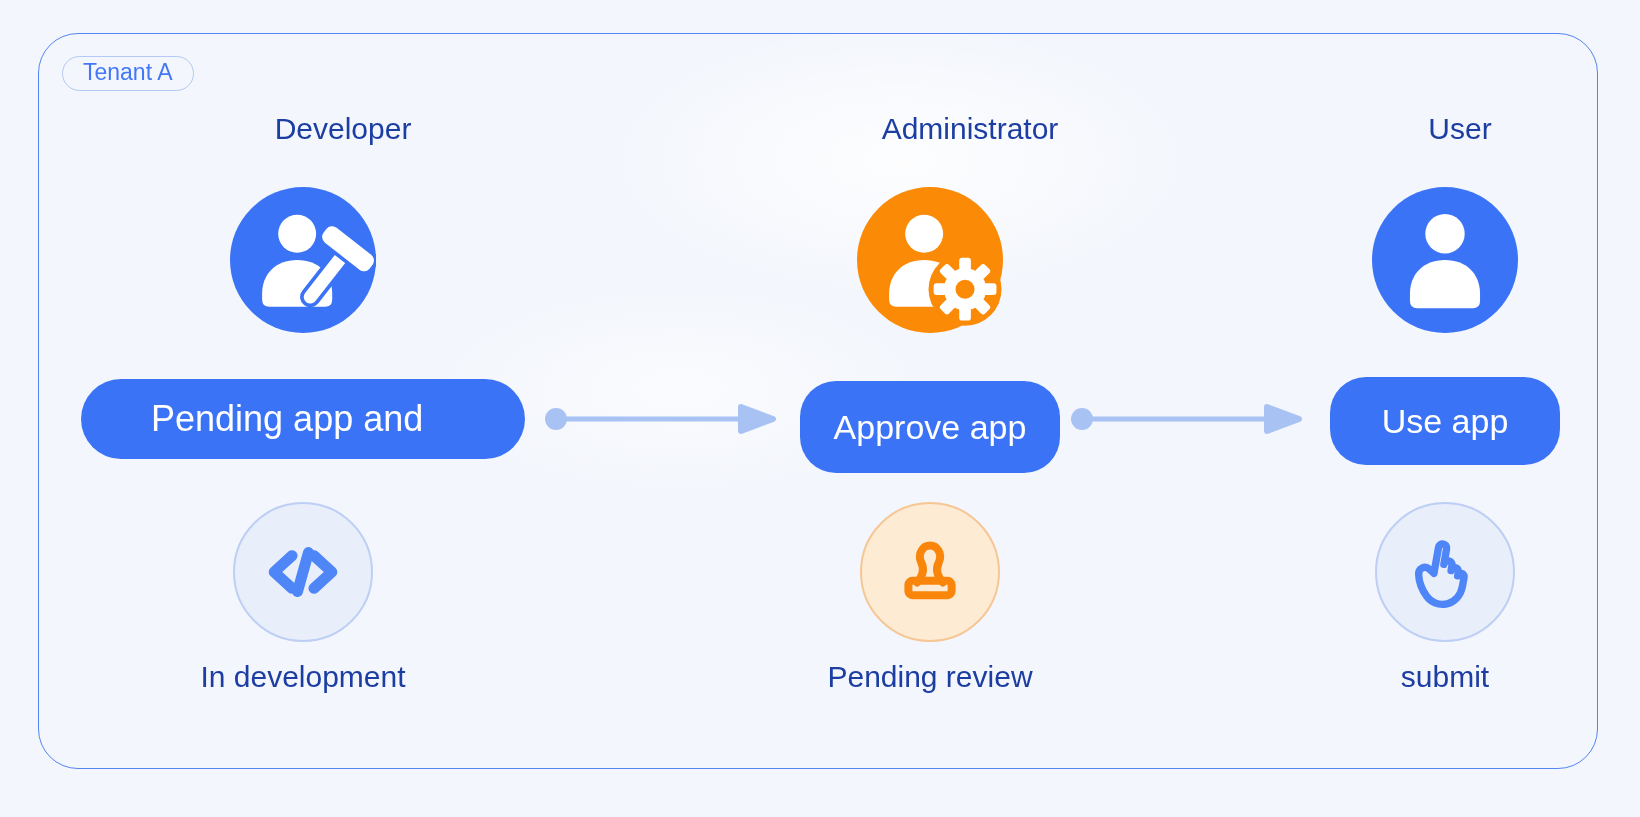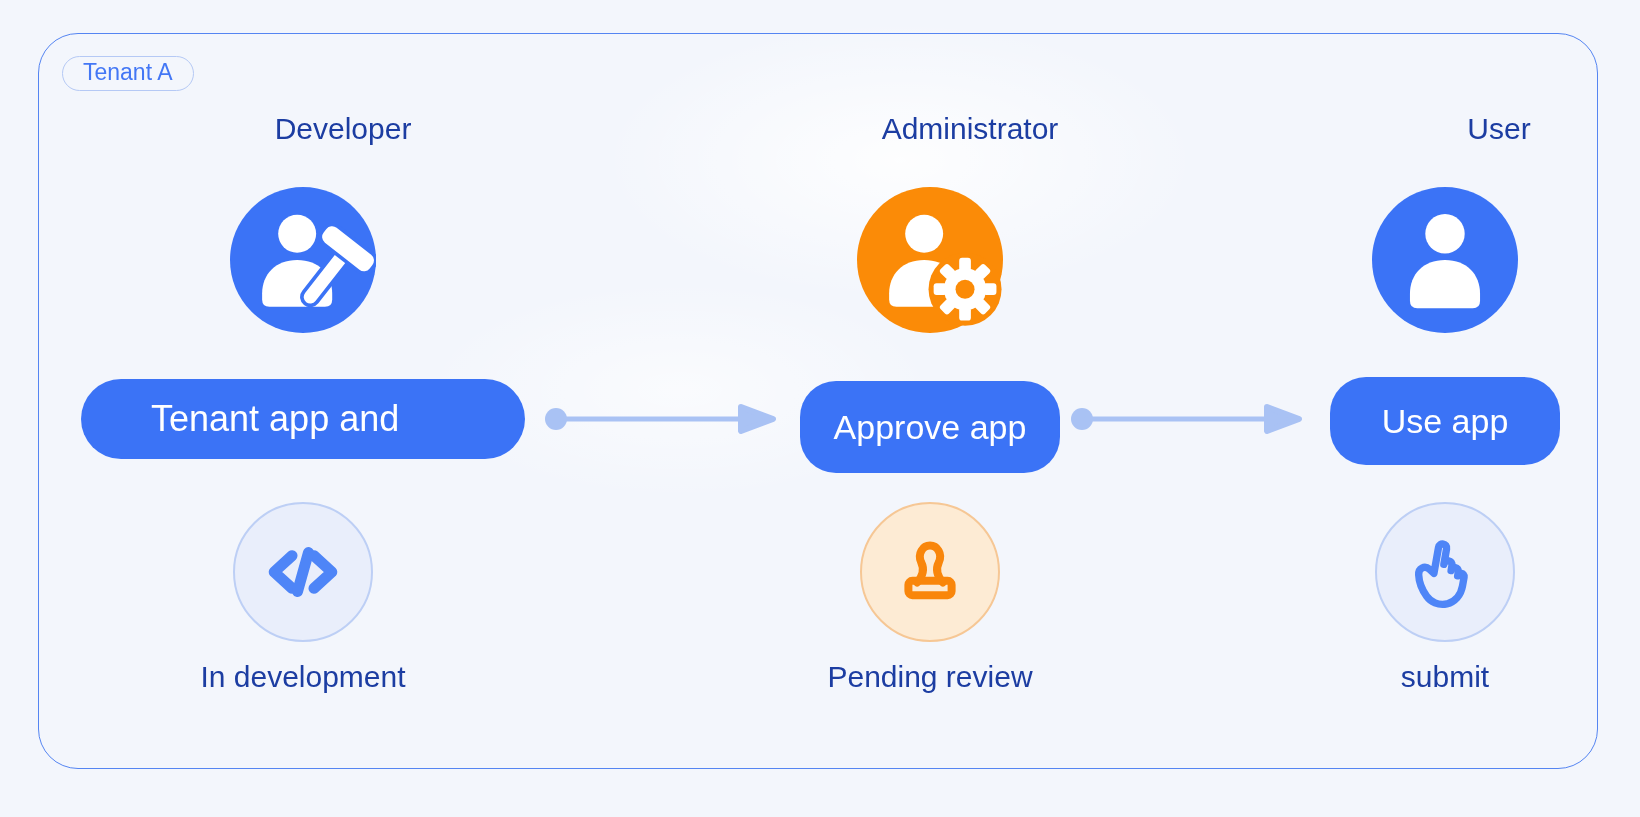--- a/index.html
+++ b/index.html
@@ -71,21 +71,21 @@
   <div class="glow" style="left:420px;top:280px;width:520px;height:220px;opacity:.7;"></div>
 
   <div class="panel"></div>
 
   <div class="tenant-badge">
     <span>Tenant A</span>
   </div>
 
   <div class="role-label" style="left:303px;">Developer</div>
   <div class="role-label" style="left:930px;">Administrator</div>
-  <div class="role-label" style="left:1459px;">User</div>
+  <div class="role-label" style="left:1420px;">User</div>
 
   <div class="avatar blue" style="left:230px;">
     <svg width="146" height="146" viewBox="0 0 100 100">
       <circle cx="46" cy="32" r="13" fill="#fff"></circle>
       <path d="M46 50 C31 50 22 60 22 73 L22 77 Q22 82 27 82 L65 82 Q70 82 70 77 L70 73 C70 60 61 50 46 50 Z" fill="#fff"></path>
       <g transform="rotate(38 67 60)">
         <rect x="62.5" y="36" width="9" height="48" rx="4.5" fill="#fff" stroke="currentColor" stroke-width="5" paint-order="stroke"></rect>
         <rect x="47" y="31" width="40" height="13" rx="5" fill="#fff" stroke="currentColor" stroke-width="5" paint-order="stroke"></rect>
       </g>
     </svg>
@@ -114,21 +114,21 @@
   </div>
 
   <div class="avatar blue" style="left:1372px;">
     <svg width="146" height="146" viewBox="0 0 100 100">
       <circle cx="50" cy="32" r="13.5" fill="#fff"></circle>
       <path d="M50 50 C35 50 26 60 26 73 L26 78 Q26 83 31 83 L69 83 Q74 83 74 78 L74 73 C74 60 65 50 50 50 Z" fill="#fff"></path>
     </svg>
   </div>
 
   <div class="pill pill-dev">
-    <span>Tenant app and</span>
+    <span>Pending app and</span>
   </div>
   <div class="pill pill-approve">Approve app</div>
   <div class="pill pill-use">Use app</div>
 
   <svg class="flow-arrow" style="left:542px;" viewBox="0 0 240 44">
     <circle cx="14" cy="22" r="11" fill="currentColor"></circle>
     <line x1="18" y1="22" x2="198" y2="22" stroke="currentColor" stroke-width="5" stroke-linecap="round"></line>
     <path d="M199 10 L231 22 L199 34 Z" fill="currentColor" stroke="currentColor" stroke-width="6" stroke-linejoin="round"></path>
   </svg>
   <svg class="flow-arrow" style="left:1068px;" viewBox="0 0 240 44">

